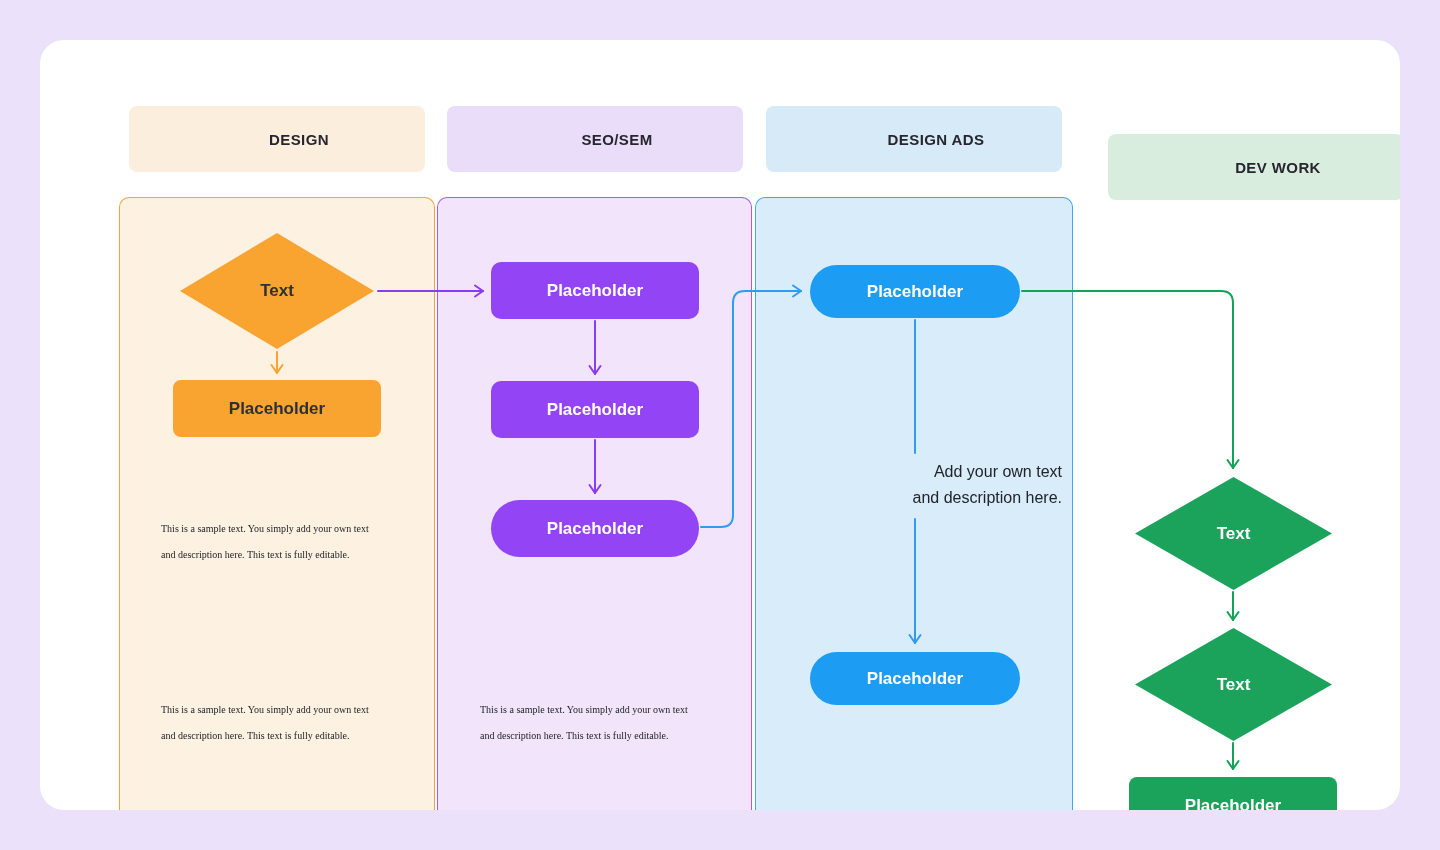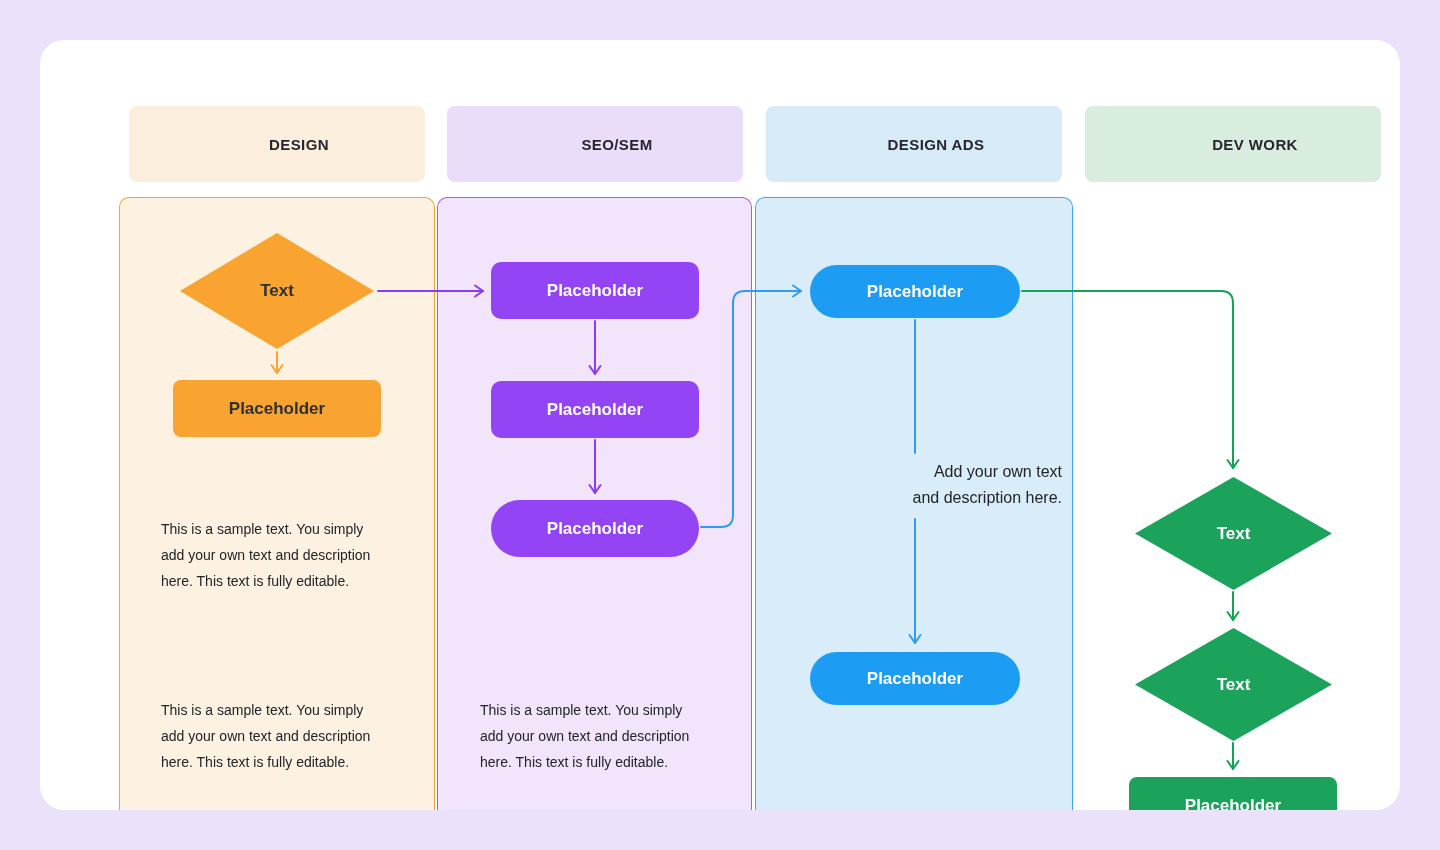--- a/index.html
+++ b/index.html
@@ -9,26 +9,26 @@
     --blue:#1d9cf4; --blue-line:#2f9cf1; --blue-lane-bg:#d9ecfa; --blue-border:#44a5ef; --blue-badge-bg:#d6eaf8;
     --green:#1ba35c; --green-line:#12a355; --green-badge-bg:#d9eddf;
     --white:#ffffff;
   }
   *{margin:0;padding:0;box-sizing:border-box;}
   html,body{width:1440px;height:850px;overflow:hidden;}
   body{font-family:"Liberation Sans","DejaVu Sans",sans-serif;background:var(--page-bg);}
   .stage{position:relative;width:1440px;height:850px;}
   .card{position:absolute;left:40px;top:40px;width:1360px;height:770px;background:var(--card-bg);border-radius:24px;overflow:hidden;}
 
-  .badge{position:absolute;top:66px;width:296px;height:76px;border-radius:8px;display:flex;align-items:center;justify-content:center;padding-left:44px;}
+  .badge{position:absolute;top:66px;width:296px;height:66px;border-radius:8px;display:flex;align-items:center;justify-content:center;padding-left:44px;}
   .badge .badge-label{font-size:15px;font-weight:700;letter-spacing:.4px;color:var(--text-dark);}
   .badge.design{left:89px;background:var(--orange-badge-bg);}
   .badge.seo{left:407px;background:var(--purple-badge-bg);}
   .badge.social{left:726px;background:var(--blue-badge-bg);}
-  .badge.dev{left:1045px;background:var(--green-badge-bg);}
+  .badge.dev{left:1068px;background:var(--green-badge-bg);margin-top:28px;}
 
   .lane{position:absolute;top:157px;height:653px;border-radius:10px 10px 0 0;border-style:solid;border-width:1.5px;border-bottom:none;}
   .lane.design{left:79px;width:316px;background:var(--orange-lane-bg);border-color:var(--orange-border);}
   .lane.seo{left:397px;width:315px;background:var(--purple-lane-bg);border-color:var(--purple-border);}
   .lane.social{left:715px;width:318px;background:var(--blue-lane-bg);border-color:var(--blue-border);}
 
   svg.connectors{position:absolute;left:0;top:0;width:1440px;height:850px;pointer-events:none;}
   .st-purple{stroke:var(--purple-line);} .st-blue{stroke:var(--blue-line);}
   .st-green{stroke:var(--green-line);} .st-orange{stroke:var(--orange);}
   svg.connectors path{fill:none;stroke-width:2;stroke-linecap:round;stroke-linejoin:round;}
@@ -40,21 +40,21 @@
   .r-orange{left:133px;top:340px;width:208px;height:57px;border-radius:8px;background:var(--orange);color:#2f3035;}
   .r-purple1{left:451px;top:222px;width:208px;height:57px;border-radius:10px;background:var(--purple);color:var(--white);}
   .r-purple2{left:451px;top:341px;width:208px;height:57px;border-radius:10px;background:var(--purple);color:var(--white);}
   .p-purple{left:451px;top:460px;width:208px;height:57px;border-radius:28.5px;background:var(--purple);color:var(--white);}
   .p-blue1{left:770px;top:225px;width:210px;height:53px;border-radius:26.5px;background:var(--blue);color:var(--white);}
   .p-blue2{left:770px;top:612px;width:210px;height:53px;border-radius:26.5px;background:var(--blue);color:var(--white);}
   .d-green1{left:1095px;top:437px;width:197px;height:113px;background:var(--green);color:var(--white);}
   .d-green2{left:1095px;top:588px;width:197px;height:113px;background:var(--green);color:var(--white);}
   .r-green{left:1089px;top:737px;width:208px;height:58px;border-radius:8px;background:var(--green);color:var(--white);}
 
-  .para{position:absolute;width:218px;font-size:14px;line-height:26px;color:var(--body-text);}
+  .para{position:absolute;width:218px;font-size:10px;line-height:26px;color:var(--body-text);font-family:Liberation Serif, serif;}
   .para.design1{left:121px;top:476px;}
   .para.design2{left:121px;top:657px;}
   .para.seo1{left:440px;top:657px;}
   .note{position:absolute;left:802px;top:419px;width:220px;text-align:right;font-size:16px;line-height:26px;color:var(--body-text);}
 </style>
 </head>
 <body>
 
 <div class="stage">
   <div class="card">

